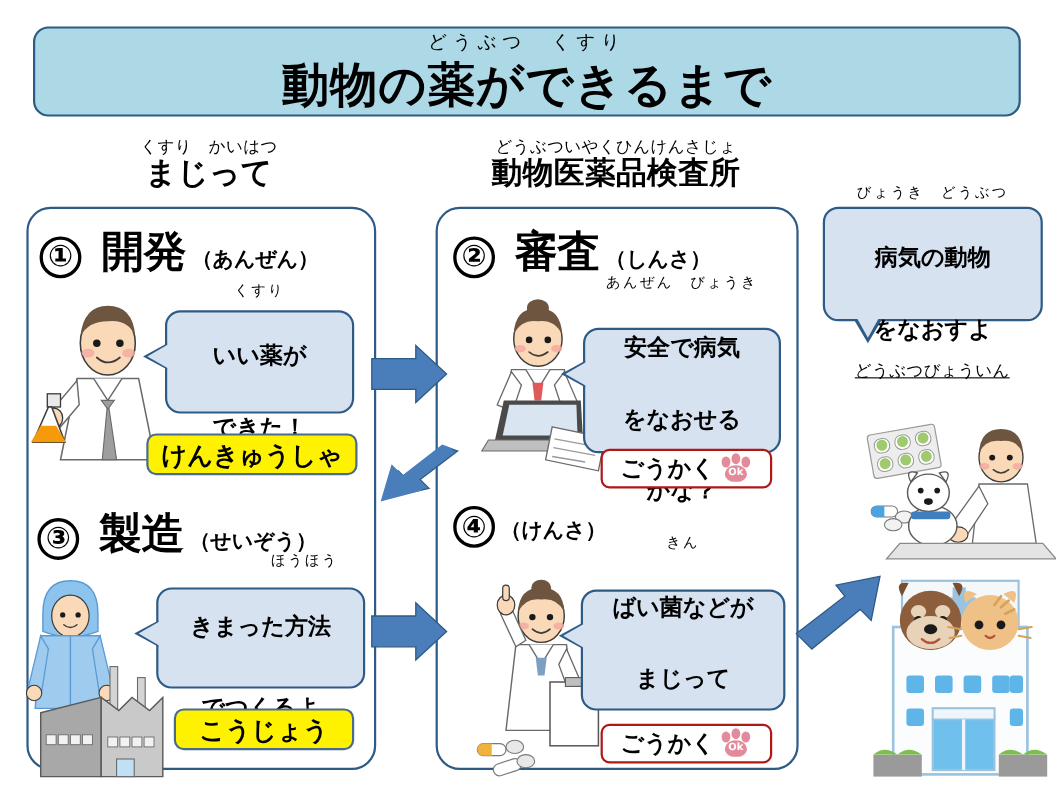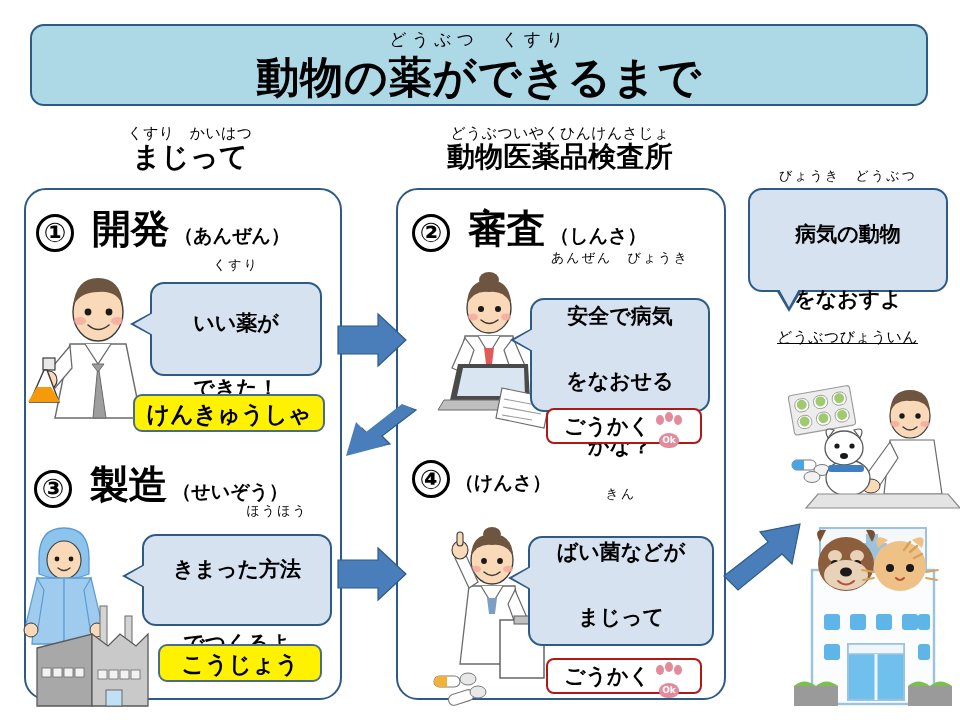--- a/index.html
+++ b/index.html
@@ -77,21 +77,21 @@
     position:absolute;background:#fff;border:2px solid #B01818;border-radius:8px;
     display:flex;align-items:center;justify-content:center;gap:4px;
     box-sizing:border-box;
   }
   .badge-pass .txt{font-size:21px;font-weight:bold;}
   .paw{position:relative;width:30px;height:28px;}
   .paw i{position:absolute;background:#E38A9B;border-radius:50%;display:block;}
   .paw i.t1{width:8px;height:10px;left:2px;top:3px;}
   .paw i.t2{width:8px;height:10px;left:11px;top:0px;}
   .paw i.t3{width:8px;height:10px;left:20px;top:3px;}
-  .paw .pad{position:absolute;left:5px;top:21px;width:20px;height:15px;background:#E38A9B;border-radius:50% 50% 45% 45%;
+  .paw .pad{position:absolute;left:5px;top:11px;width:20px;height:15px;background:#E38A9B;border-radius:50% 50% 45% 45%;
             display:flex;align-items:center;justify-content:center;}
   .paw .ok{font-size:9px;font-weight:bold;color:#fff;line-height:1;}
 
   
   .arrow{position:absolute;}
   .arrow svg{display:block;overflow:visible;}
 
   
   .fig{position:absolute;}
   .fig svg{display:block;overflow:visible;}

